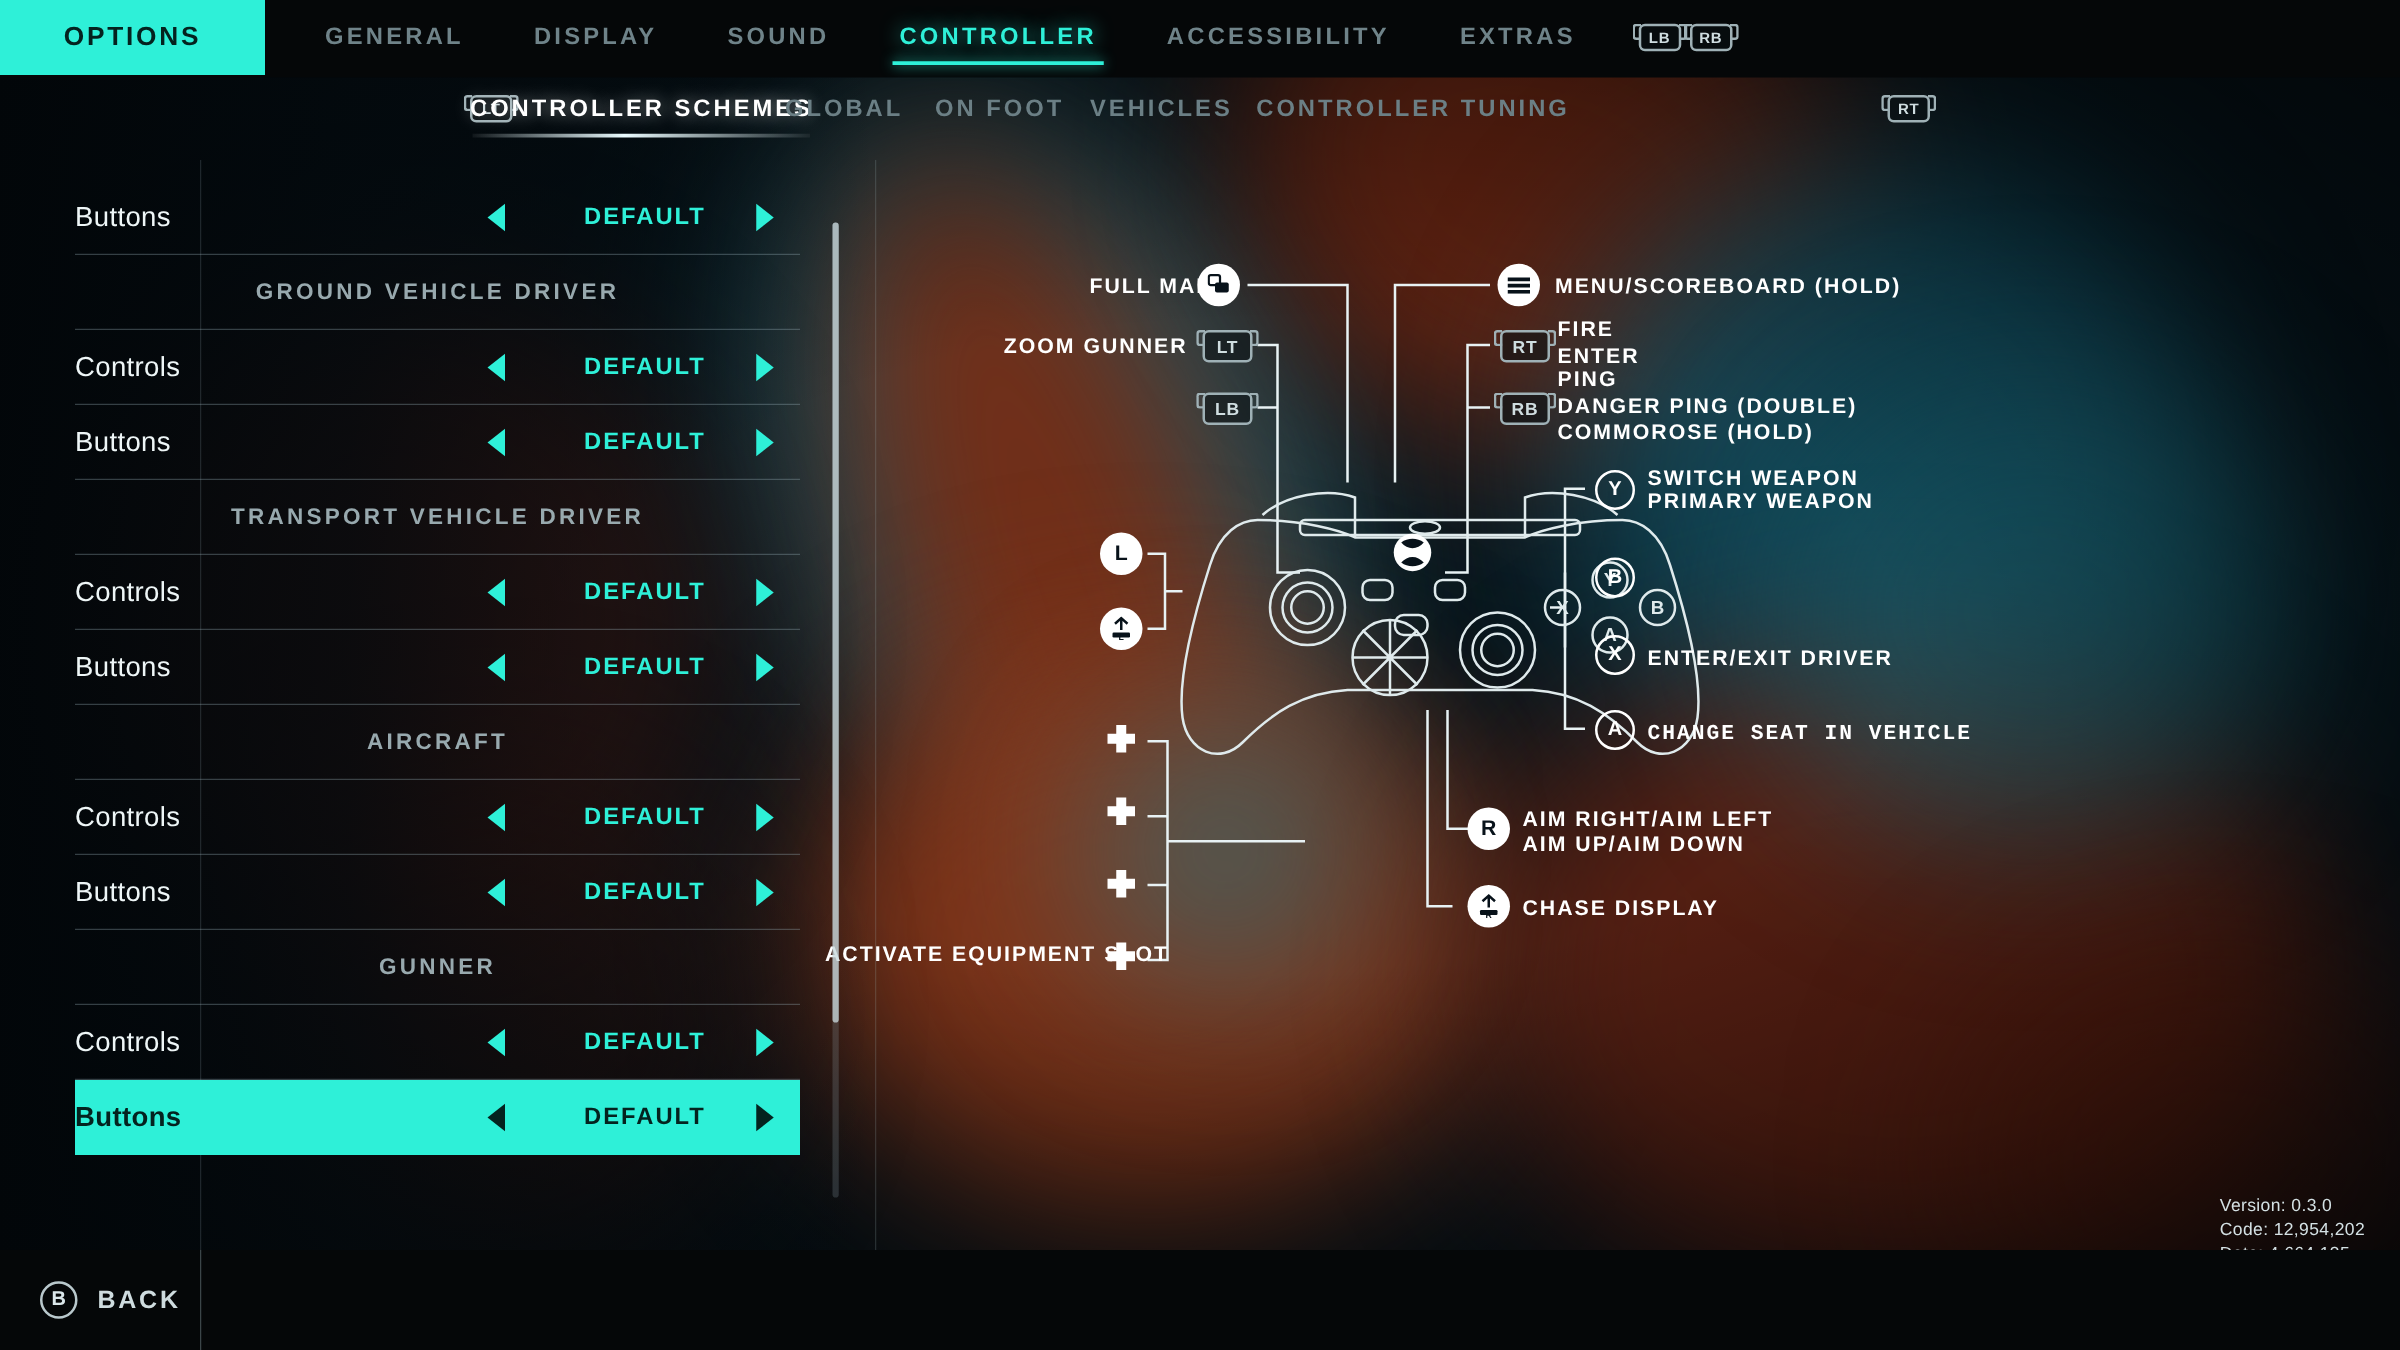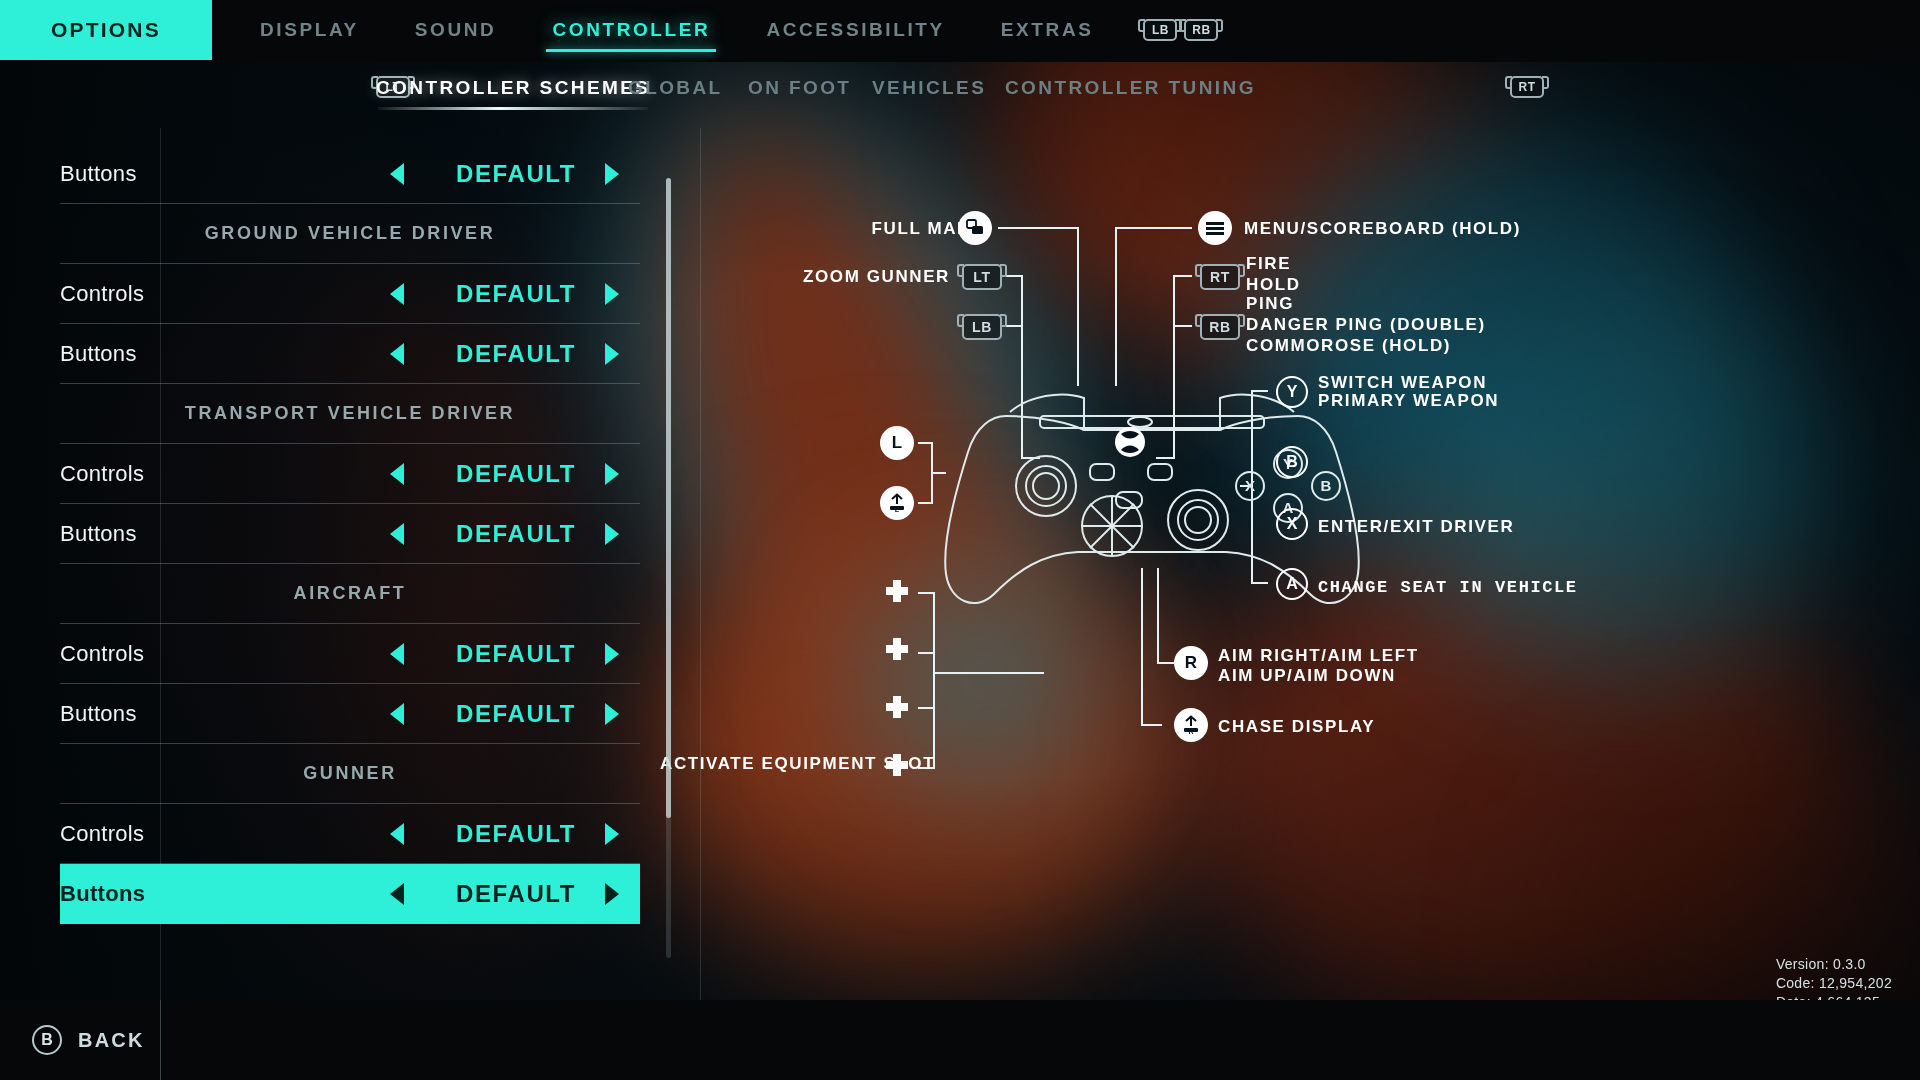--- a/index.html
+++ b/index.html
@@ -114,21 +114,21 @@
   .opt-row .label {
     font-size:22px; color:#eef6f7; letter-spacing:.3px; flex:0 0 auto;
   }
   .opt-row .arrow-l {
     position:absolute; left:330px; width:0; height:0;
     border-top:11px solid transparent; border-bottom:11px solid transparent;
     border-right:14px solid #2ef0d8; cursor:pointer;
   }
   .opt-row .value {
     position:absolute; left:396px; width:120px; text-align:center;
-    font-size:24px; font-weight:bold; letter-spacing:1.6px; color:#2ef0d8;
+    font-size:19px; font-weight:bold; letter-spacing:1.6px; color:#2ef0d8;
   }
   .opt-row .arrow-r {
     position:absolute; left:545px; width:0; height:0;
     border-top:11px solid transparent; border-bottom:11px solid transparent;
     border-left:14px solid #2ef0d8; cursor:pointer;
   }
   .opt-row.selected {
     background:#2ef0d8;
     border-bottom:1px solid rgba(46,240,216,.5);
   }
@@ -229,20 +229,21 @@
   <div class="vig"></div>
   <div class="dark-left"></div>
 </div>
 
 <div id="left-edge-line"></div>
 <div id="panel-split"></div>
 
 <div id="topbar">
   <div id="options-tag">OPTIONS</div>
   <div id="main-nav">
+      <div class="mnav">GENERAL</div>
       <div class="mnav">DISPLAY</div>
       <div class="mnav">SOUND</div>
       <div class="mnav active">CONTROLLER</div>
       <div class="mnav">ACCESSIBILITY</div>
       <div class="mnav">EXTRAS</div>
       <div class="bumper-pair">
         <span class="chip">LB</span>
         <span class="chip">RB</span>
       </div>
     </div>
@@ -449,21 +450,21 @@
       <rect x="0" y="6" width="18" height="3" fill="#08121a"></rect>
       <rect x="0" y="11" width="18" height="3" fill="#08121a"></rect>
     </svg>
   </div>
   <div class="dlabel" style="left:544px; top:90px;">MENU/SCOREBOARD (HOLD)</div>
 
   <div class="trig-chip" style="left:500px; top:136px;">
     <span class="chip" style="min-width:40px;height:26px;font-size:14px;">RT</span>
   </div>
   <div class="dlabel" style="left:546px; top:125px;">FIRE</div>
-  <div class="dlabel" style="left:546px; top:146px;">HOLD</div>
+  <div class="dlabel" style="left:546px; top:146px;">ENTER</div>
 
   <div class="trig-chip" style="left:500px; top:186px;">
     <span class="chip" style="min-width:40px;height:26px;font-size:14px;">RB</span>
   </div>
   <div class="dlabel" style="left:546px; top:165px;">PING</div>
   <div class="dlabel" style="left:546px; top:186px;">DANGER PING (DOUBLE)</div>
   <div class="dlabel" style="left:546px; top:207px;">COMMOROSE (HOLD)</div>
 
   <div class="circ-out" style="left:576px; top:248px;">
     <span>Y</span>

